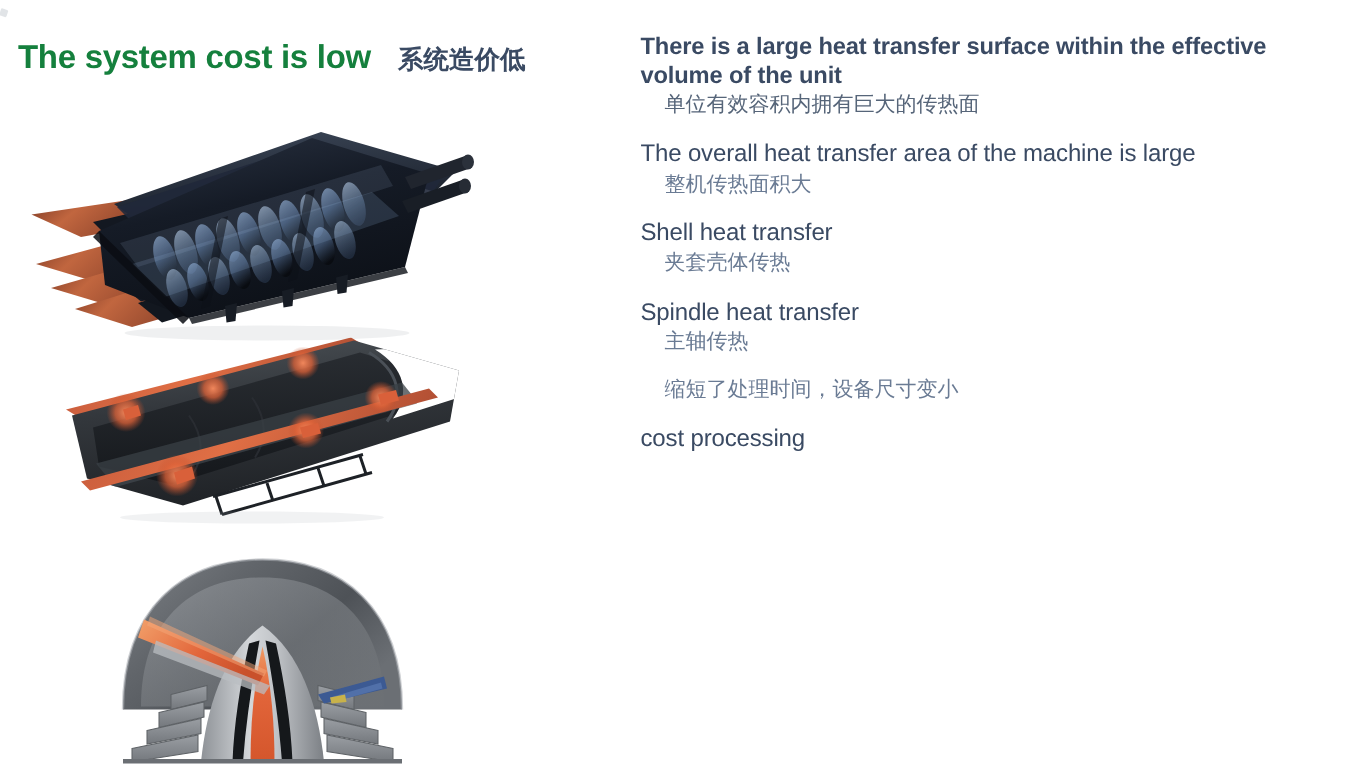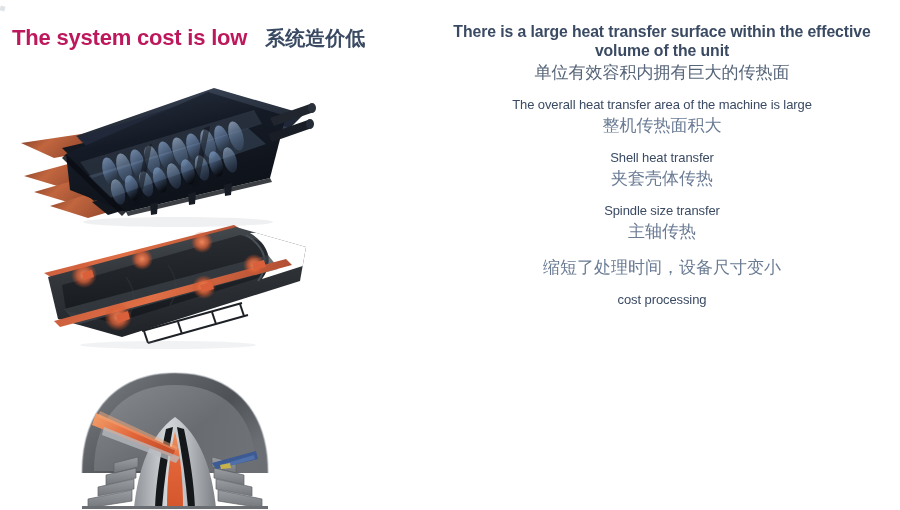--- a/index.html
+++ b/index.html
@@ -25,26 +25,26 @@
   }
   .slide-title{
     position:absolute;
     left:12px;top:27px;
     white-space:nowrap;
     line-height:1;
   }
   .slide-title .t-en{
     font-size:22px;
     font-weight:bold;
-    color:#be185d;
+    color:#15803d;
     letter-spacing:-0.2px;
     margin-top:20px;
   }
   .slide-title .t-zh{
-    font-size:20px;
+    font-size:17px;
     font-weight:bold;
     color:#3a4a63;
     margin-left:18px;
     font-family:Liberation Mono, monospace;
   }
 
   .figures{
     position:absolute;
     left:0;top:80px;
     width:415px;height:430px;
@@ -64,35 +64,36 @@
   .right-col{
     position:absolute;
     left:422px;top:0;
     width:478px;height:510px;
   }
   .bullets{
     position:absolute;
     left:5px;top:22px;
     width:470px;
   }
-  .bullet{margin-bottom:14px;text-align:center;}
+  .bullet{margin-bottom:14px;}
   .bullet:last-child{margin-bottom:0;}
   .b-en{
-    font-size:13px;
+    font-size:16px;
     color:#3a4a63;
     line-height:1.21;
     letter-spacing:-0.1px;
   }
   .bullet.lead .b-en{font-weight:bold;font-size:15.8px;}
   .b-zh{
-    font-size:17px;
+    font-size:14px;
     color:#6a7b94;
     line-height:1.3;
     margin-top:1px;
     font-family:"DejaVu Sans","Liberation Sans",sans-serif;
+    margin-left:16px;
   }
   .bullet.lead .b-zh{color:#566579;}
 
   
   .corner-speck{
     position:absolute;
     left:0px;top:6px;
     width:5px;height:5px;
     background:#c9cdd4;
     opacity:.55;
@@ -383,21 +384,21 @@
         <div class="b-en">The overall heat transfer area of the machine is large</div>
         <div class="b-zh">整机传热面积大</div>
       </div>
 
       <div class="bullet">
         <div class="b-en">Shell heat transfer</div>
         <div class="b-zh">夹套壳体传热</div>
       </div>
 
       <div class="bullet">
-        <div class="b-en">Spindle size transfer</div>
+        <div class="b-en">Spindle heat transfer</div>
         <div class="b-zh">主轴传热</div>
       </div>
 
       <div class="bullet">
         <div class="b-zh">缩短了处理时间，设备尺寸变小</div>
       </div>
 
       <div class="bullet">
         <div class="b-en">cost processing</div>
       </div>

